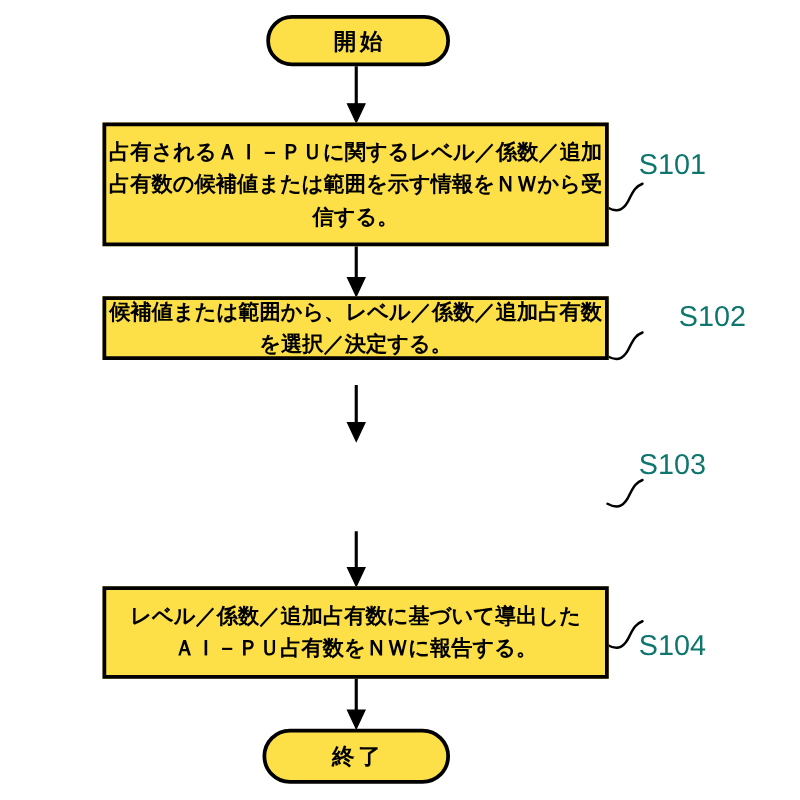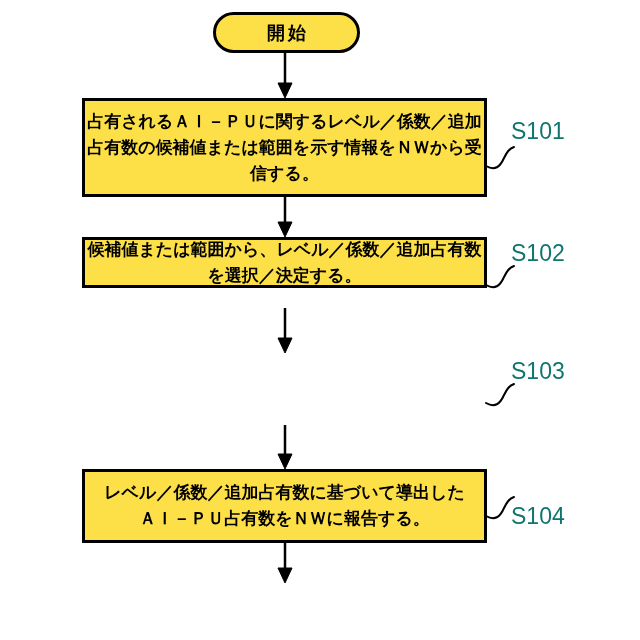--- a/index.html
+++ b/index.html
@@ -67,21 +67,21 @@
   .step-label {
     position: absolute;
     left: 511px;
     font-size: 23px;
     font-weight: 400;
     line-height: 1.15;
     color: #0f766e;
     white-space: nowrap;
   }
   .step-label-1 { top: 118px; }
-  .step-label-2 { top: 240px; }
+  .step-label-2 { top: 240px; margin-left: 32px; }
   .step-label-3 { top: 358px; }
   .step-label-4 { top: 503px; }
 </style>
 </head>
 <body>
 
 <div class="canvas">
 
   <svg class="connector-layer" width="640" height="640" viewBox="0 0 640 640">
     <g stroke="#000000" fill="#000000">
@@ -131,14 +131,17 @@
   <div class="step-label step-label-2">S102</div>
 
   <div class="step-label step-label-3">S103</div>
 
   <div class="node process process-4">
     <div class="line">レベル／係数／追加占有数に基づいて導出した</div>
     <div class="line">ＡＩ－ＰＵ占有数をＮＷに報告する。</div>
   </div>
   <div class="step-label step-label-4">S104</div>
 
+  <div class="node terminal terminal-end">
+    <div class="tline">終了</div>
+  </div>
 
 </div>
 
 </body></html>

